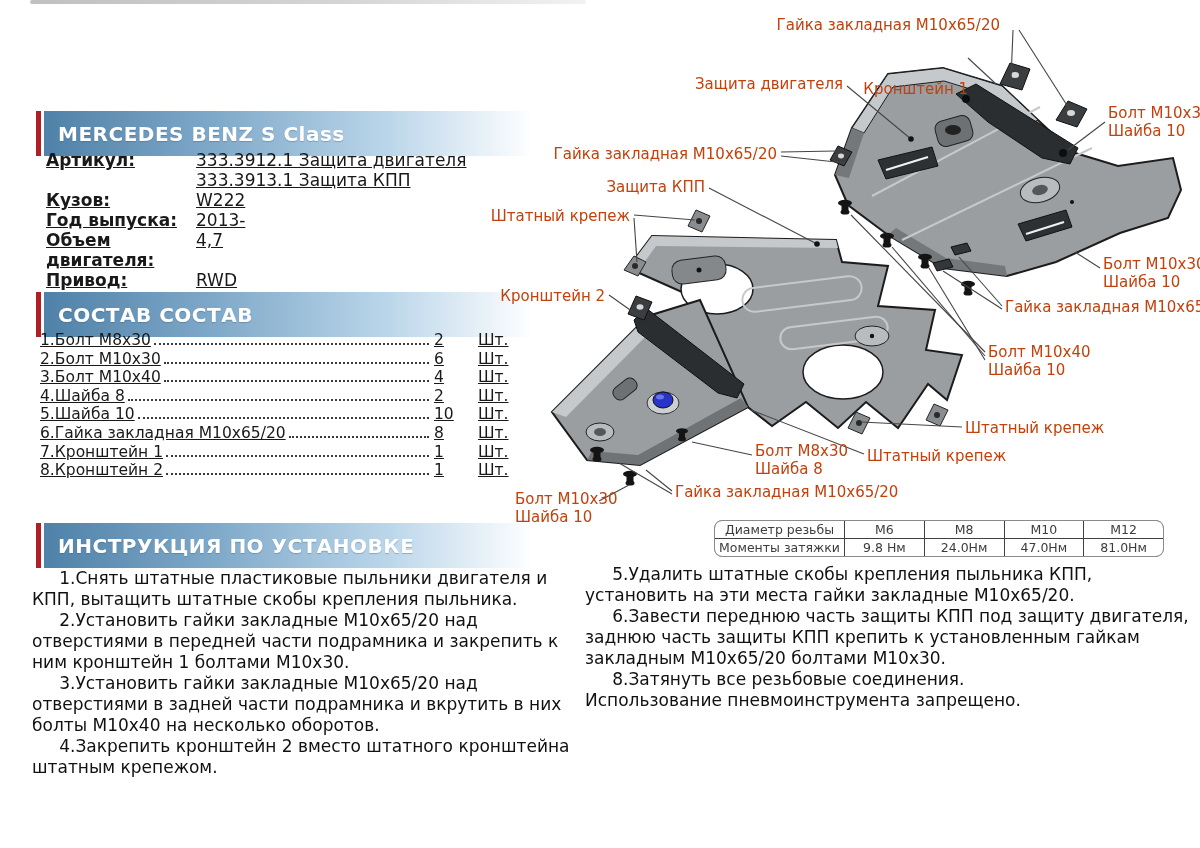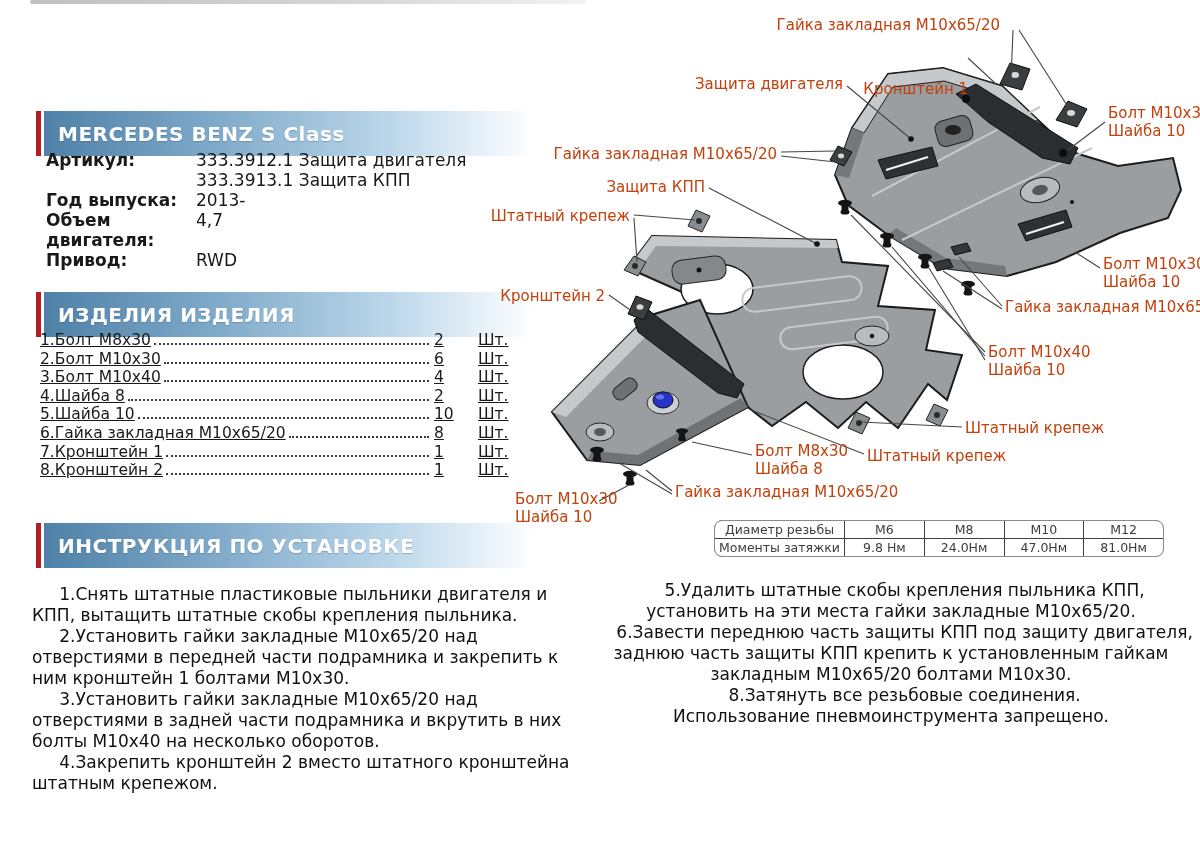--- a/index.html
+++ b/index.html
@@ -12,38 +12,38 @@
 
   
   .bar{position:absolute;left:36px;width:494px;height:45px;display:flex;align-items:flex-start;}
   .bar .redstripe{width:5px;height:100%;background:#b01e26;margin-right:3px;flex:0 0 auto;}
   .bar .grad{flex:1;height:100%;display:flex;align-items:center;
              background:linear-gradient(90deg,#4f81a8 0%,#7fa9c9 35%,#b9d5e9 70%,#fdfeff 100%);}
   .bar .grad span{color:#ffffff;font-weight:bold;font-size:20px;letter-spacing:.5px;padding-left:14px;
                   text-shadow:0 1px 1px rgba(60,90,120,.35);white-space:nowrap;}
 
   
-  .specs{position:absolute;left:46px;top:150px;width:490px;font-size:17px;line-height:20px;}
+  .specs{position:absolute;left:46px;top:150px;width:490px;font-size:17px;line-height:20px;text-decoration:underline;}
   .specrow{display:flex;}
   .specrow .lab{width:150px;font-weight:bold;flex:0 0 auto;}
   .specrow .val{flex:1;white-space:nowrap;}
 
   
   .parts{position:absolute;left:40px;top:331px;width:472px;font-size:15.5px;line-height:18.6px;}
   .prow{display:flex;align-items:baseline;text-decoration:underline;}
   .prow .pname{white-space:nowrap;flex:0 0 auto;}
   .prow .leader{flex:1;border-bottom:2px dotted #3a3a3a;margin:0 5px 3px 3px;min-width:10px;}
   .prow .qty{width:28px;flex:0 0 auto;}
   .prow .unit{width:34px;flex:0 0 auto;margin-left:16px;}
 
   
-  .instr{position:absolute;font-size:17px;line-height:21px;color:#111;margin-top:16px;}
+  .instr{position:absolute;font-size:17px;line-height:21px;color:#111;}
   .instr p{margin:0;text-indent:1.6em;white-space:pre-line;}
   .instr.left{left:32px;top:568px;width:544px;}
-  .instr.right{left:585px;top:564px;width:612px;text-align:center;}
+  .instr.right{left:585px;top:564px;width:612px;}
 
   
   .ttable{position:absolute;left:714px;top:520px;width:448px;height:35px;
           display:grid;grid-template-columns:129px repeat(4,1fr);grid-template-rows:1fr 1fr;
           background:#404040;gap:1px;border:1.5px solid #8a8a8a;border-radius:8px;overflow:hidden;
           font-size:12.5px;color:#3c3c3c;}
   .ttable .cell{background:#ffffff;display:flex;align-items:center;justify-content:center;white-space:nowrap;}
 
   
   .dsvg{position:absolute;left:500px;top:0;width:700px;height:515px;}
@@ -68,37 +68,41 @@
   <div class="specs">
     <div class="specrow">
       <span class="lab">Артикул:</span>
       <span class="val">333.3912.1 Защита двигателя</span>
     </div>
     <div class="specrow">
       <span class="lab"></span>
       <span class="val">333.3913.1 Защита КПП</span>
     </div>
     <div class="specrow">
+      <span class="lab">Кузов:</span>
+      <span class="val">W222</span>
+    </div>
+    <div class="specrow">
       <span class="lab">Год выпуска:</span>
       <span class="val">2013-</span>
     </div>
     <div class="specrow">
       <span class="lab">Объем двигателя:</span>
       <span class="val">4,7</span>
     </div>
     <div class="specrow">
       <span class="lab">Привод:</span>
       <span class="val">RWD</span>
     </div>
   </div>
 
   <div class="bar" style="top:292px;">
     <div class="redstripe"></div>
     <div class="grad">
-      <span>ИЗДЕЛИЯ ИЗДЕЛИЯ</span>
+      <span>СОСТАВ СОСТАВ</span>
     </div>
   </div>
 
   <div class="parts">
     <div class="prow">
       <span class="pname">1.Болт M8x30</span>
         <span class="leader"></span>
         <span class="qty">2</span>
         <span class="unit">Шт.</span>
     </div>

